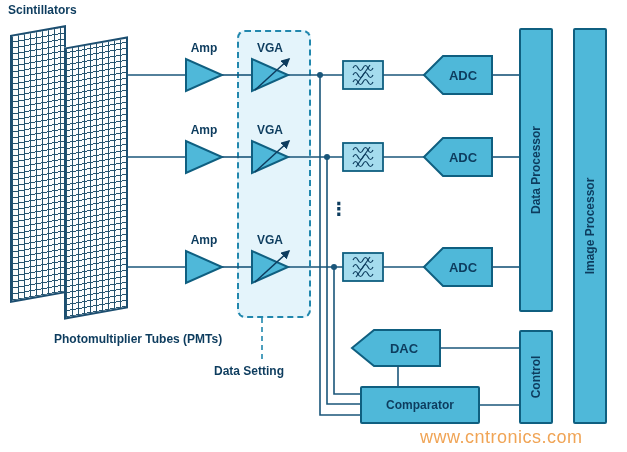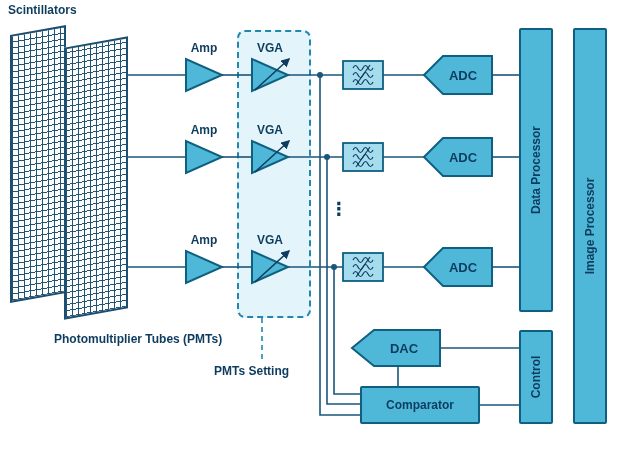--- a/index.html
+++ b/index.html
@@ -36,21 +36,21 @@
   .watermark{position:absolute;left:420px;top:427px;z-index:5;font-size:18px;letter-spacing:.5px;
     color:var(--watermark);white-space:nowrap;}
 </style>
 </head>
 <body>
 
 <div id="stage">
 
   <div class="lbl" style="left:8px;top:3px;">Scintillators</div>
   <div class="lbl" style="left:12px;top:332px;margin-left:42px;">Photomultiplier Tubes (PMTs)</div>
-  <div class="lbl" style="left:214px;top:364px;">PMTs Setting</div>
+  <div class="lbl" style="left:214px;top:364px;">Data Setting</div>
 
   <div class="panel" style="left:10px;top:30px;width:52px;height:264px;"></div>
   <div class="panel" style="left:64px;top:42px;width:60px;height:268px;"></div>
 
   <div class="gainbox"></div>
 
   <svg class="wires" width="627" height="452" viewBox="0 0 627 452">
     <defs>
       <marker id="arrw" markerWidth="7" markerHeight="7" refX="5" refY="3" orient="auto">
         <path d="M0,0 L6,3 L0,6 z" style="fill:var(--text);"></path>
@@ -147,13 +147,14 @@
   <div class="block" style="left:519px;top:28px;width:34px;height:284px;">
     <span class="vtext">Data Processor</span>
   </div>
   <div class="block" style="left:573px;top:28px;width:34px;height:396px;">
     <span class="vtext">Image Processor</span>
   </div>
   <div class="block" style="left:519px;top:330px;width:34px;height:94px;">
     <span class="vtext">Control</span>
   </div>
 
+  <div class="watermark">www.cntronics.com</div>
 </div>
 
 </body></html>

